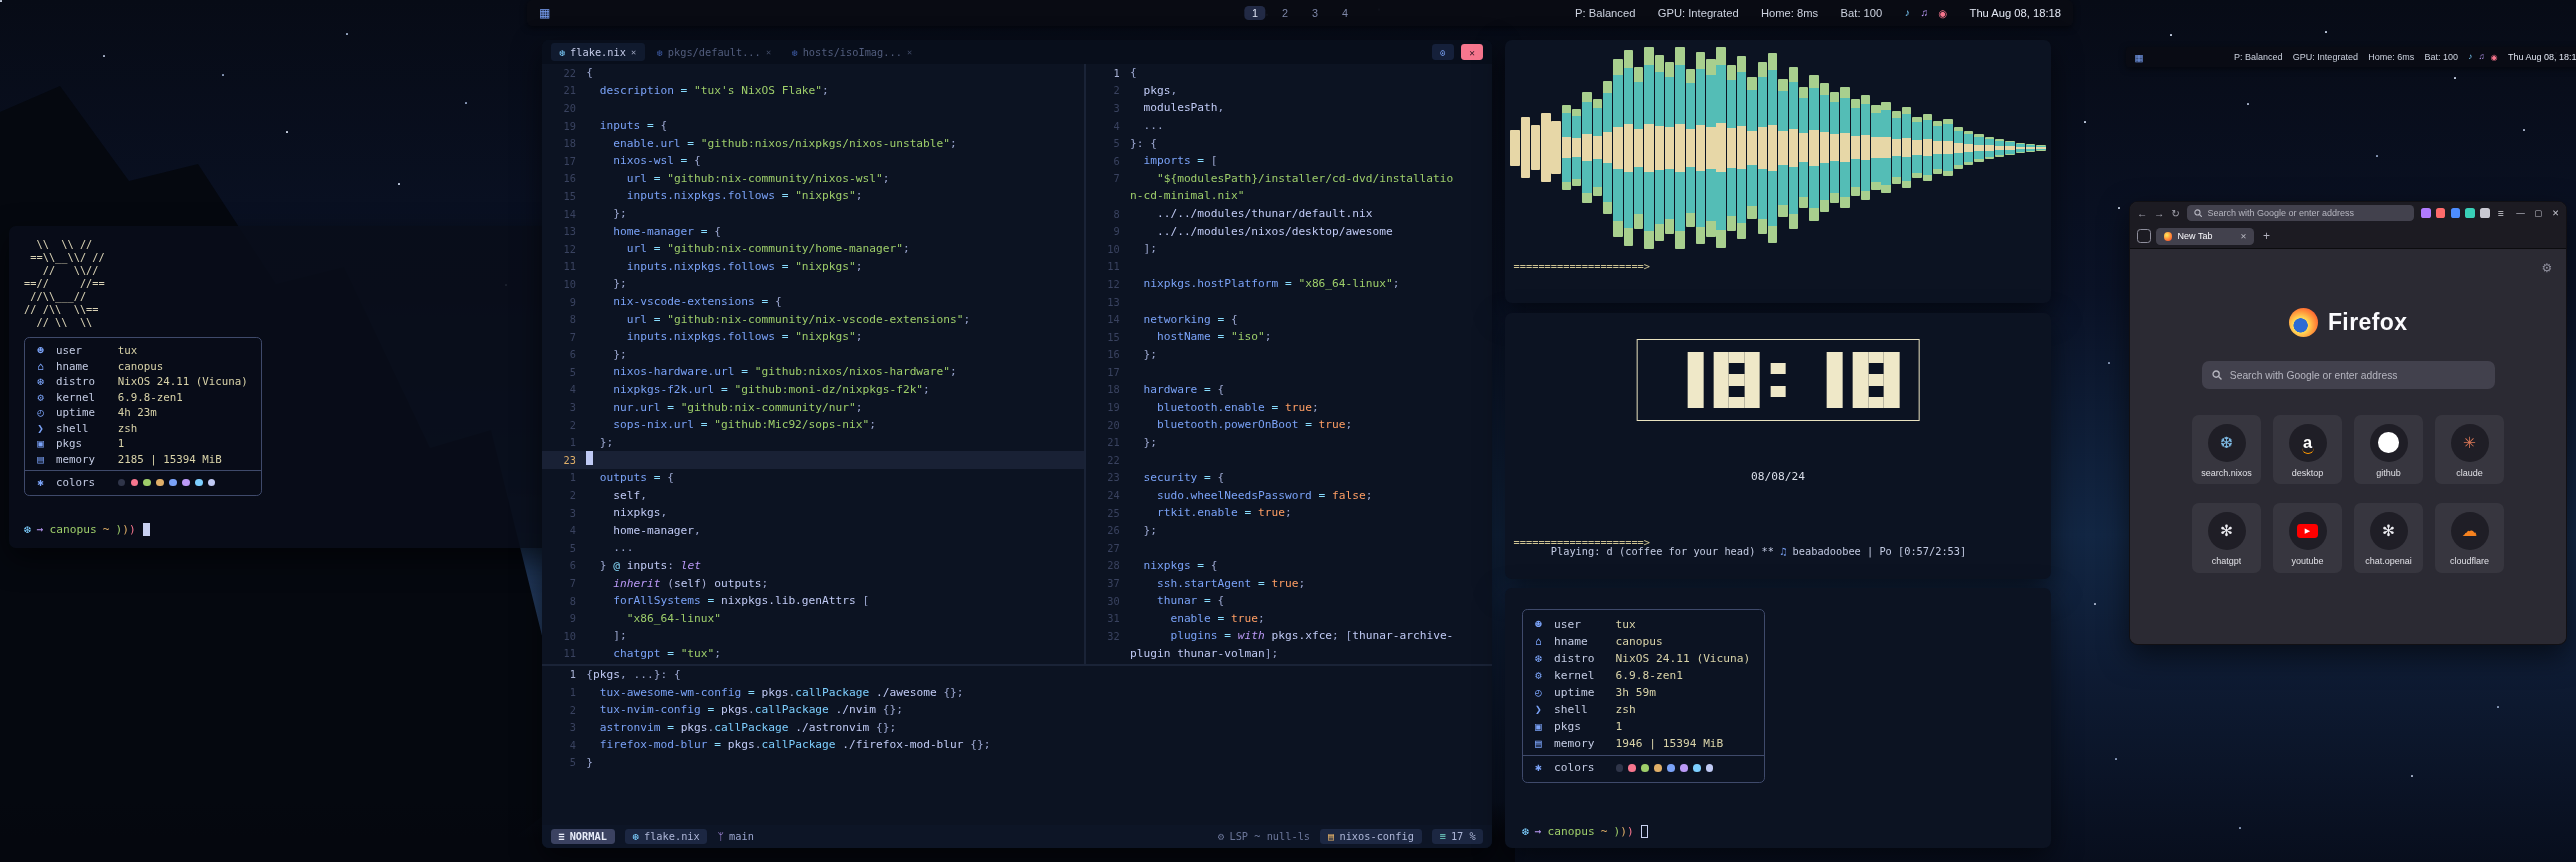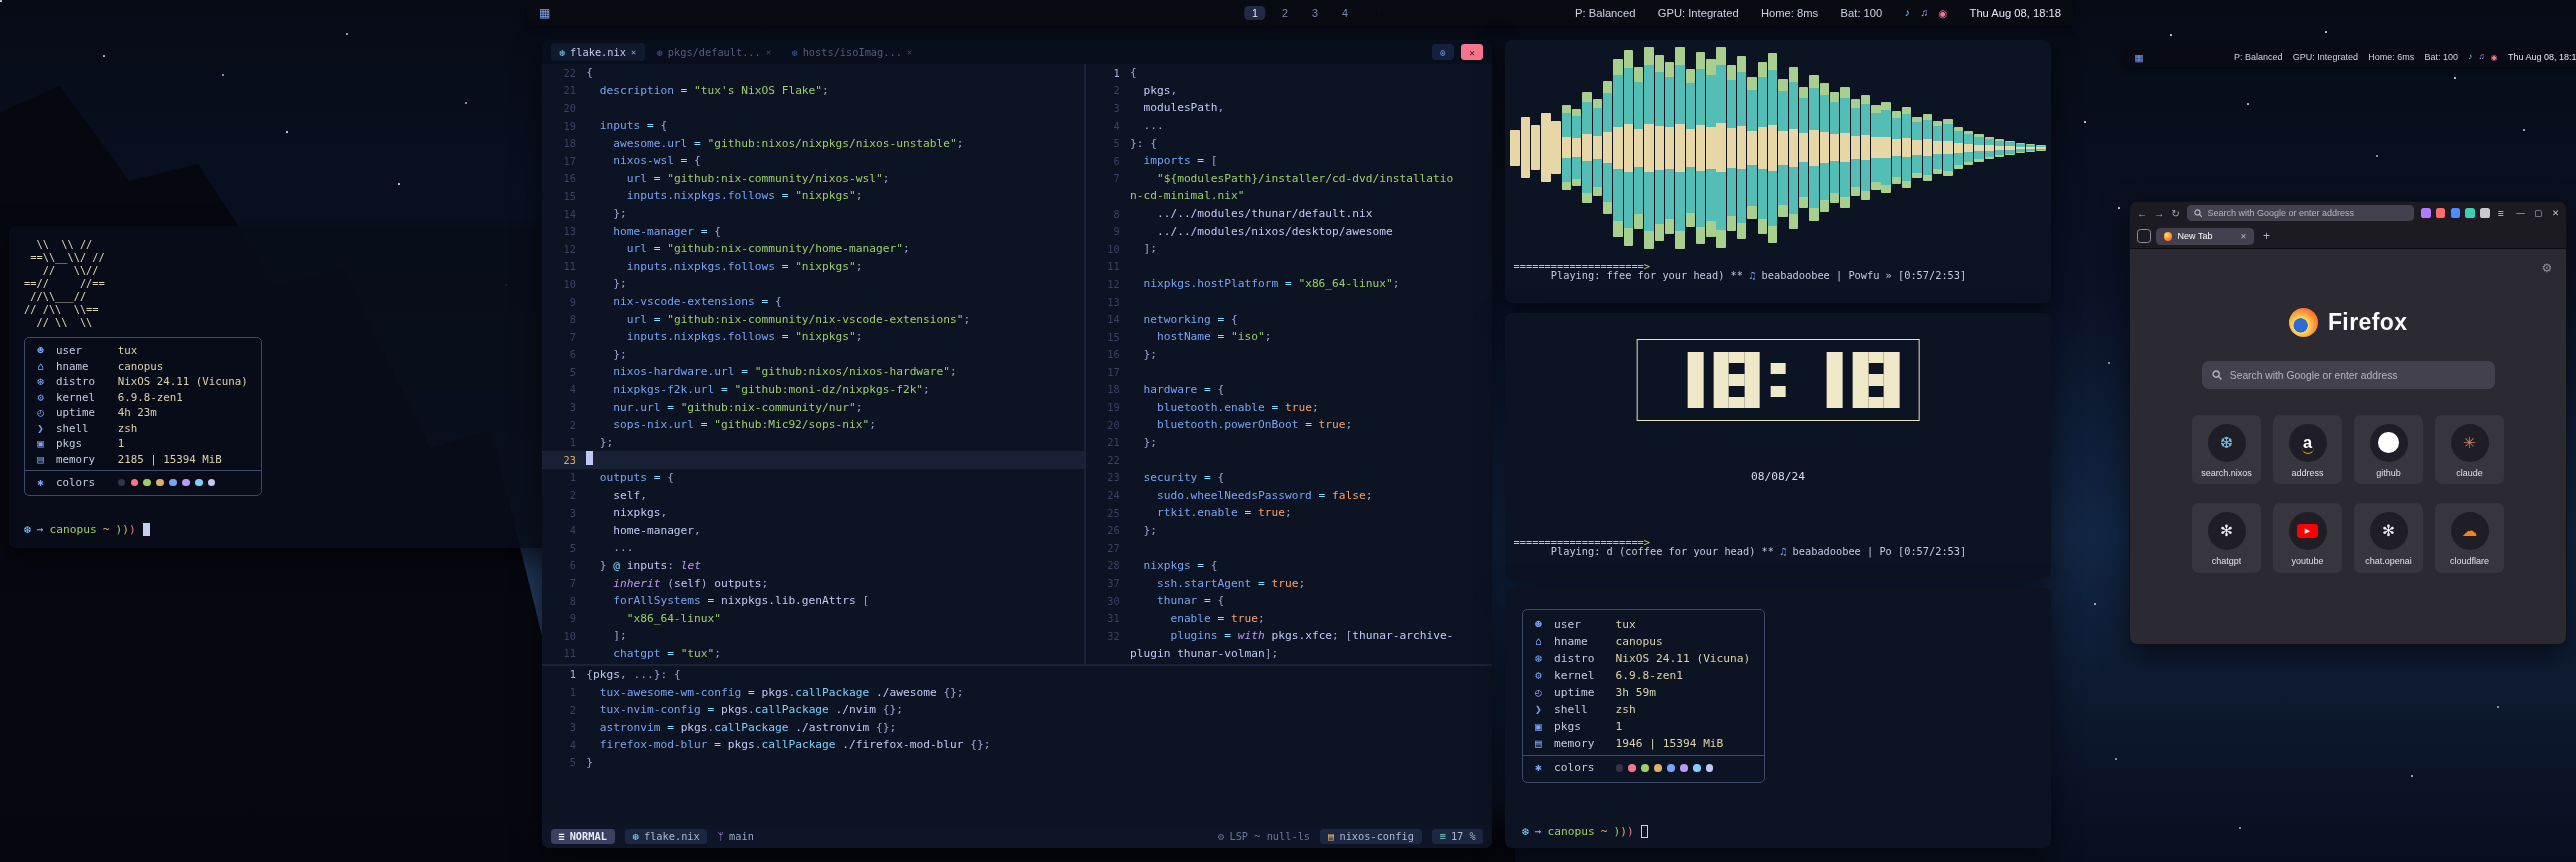--- a/index.html
+++ b/index.html
@@ -294,21 +294,21 @@
         <span class="btn-eye">⊙</span>
         <span class="btn-close">✕</span>
       </span>
     </div>
     <div class="panes">
       <div class="pane" id="pane-left">
           <div class="cl"><span class="ln">22</span><span class="code"><span class="t-p">{</span></span></div>
           <div class="cl"><span class="ln">21</span><span class="code"><span class="t-d">  </span><span class="t-k">description</span><span class="t-o"> = </span><span class="t-s">"tux's NixOS Flake"</span><span class="t-p">;</span></span></div>
           <div class="cl"><span class="ln">20</span><span class="code"></span></div>
           <div class="cl"><span class="ln">19</span><span class="code"><span class="t-d">  </span><span class="t-k">inputs</span><span class="t-o"> = </span><span class="t-p">{</span></span></div>
-          <div class="cl"><span class="ln">18</span><span class="code"><span class="t-d">    </span><span class="t-k">awesome.url</span><span class="t-o"> = </span><span class="t-s">"github:nixos/nixpkgs/nixos-unstable"</span><span class="t-p">;</span></span></div>
+          <div class="cl"><span class="ln">18</span><span class="code"><span class="t-d">    </span><span class="t-k">enable.url</span><span class="t-o"> = </span><span class="t-s">"github:nixos/nixpkgs/nixos-unstable"</span><span class="t-p">;</span></span></div>
           <div class="cl"><span class="ln">17</span><span class="code"><span class="t-d">    </span><span class="t-k">nixos-wsl</span><span class="t-o"> = </span><span class="t-p">{</span></span></div>
           <div class="cl"><span class="ln">16</span><span class="code"><span class="t-d">      </span><span class="t-k">url</span><span class="t-o"> = </span><span class="t-s">"github:nix-community/nixos-wsl"</span><span class="t-p">;</span></span></div>
           <div class="cl"><span class="ln">15</span><span class="code"><span class="t-d">      </span><span class="t-k">inputs.nixpkgs.follows</span><span class="t-o"> = </span><span class="t-s">"nixpkgs"</span><span class="t-p">;</span></span></div>
           <div class="cl"><span class="ln">14</span><span class="code"><span class="t-p">    };</span></span></div>
           <div class="cl"><span class="ln">13</span><span class="code"><span class="t-d">    </span><span class="t-k">home-manager</span><span class="t-o"> = </span><span class="t-p">{</span></span></div>
           <div class="cl"><span class="ln">12</span><span class="code"><span class="t-d">      </span><span class="t-k">url</span><span class="t-o"> = </span><span class="t-s">"github:nix-community/home-manager"</span><span class="t-p">;</span></span></div>
           <div class="cl"><span class="ln">11</span><span class="code"><span class="t-d">      </span><span class="t-k">inputs.nixpkgs.follows</span><span class="t-o"> = </span><span class="t-s">"nixpkgs"</span><span class="t-p">;</span></span></div>
           <div class="cl"><span class="ln">10</span><span class="code"><span class="t-p">    };</span></span></div>
           <div class="cl"><span class="ln">9</span><span class="code"><span class="t-d">    </span><span class="t-k">nix-vscode-extensions</span><span class="t-o"> = </span><span class="t-p">{</span></span></div>
           <div class="cl"><span class="ln">8</span><span class="code"><span class="t-d">      </span><span class="t-k">url</span><span class="t-o"> = </span><span class="t-s">"github:nix-community/nix-vscode-extensions"</span><span class="t-p">;</span></span></div>
@@ -458,23 +458,20 @@
         <div class="vbar" style="height: 34px;"></div>
         <div class="vbar" style="height: 28px;"></div>
         <div class="vbar" style="height: 22.4px;"></div>
         <div class="vbar" style="height: 18px;"></div>
         <div class="vbar" style="height: 13.8px;"></div>
         <div class="vbar" style="height: 10.3px;"></div>
         <div class="vbar" style="height: 7.7px;"></div>
         <div class="vbar" style="height: 6px;"></div>
       </div>
     <div class="progressline">=====================&gt;</div>
-    <div class="nowplaying">
-      <span>Playing: </span><span>ffee for your head) ** </span><span class="np-note">♫</span><span> beabadoobee | Powfu </span><span>» </span><span>[0:57/2:53]</span>
-    </div>
   </div>
 
   <div class="win" id="clockwin">
     <div class="clockbox">
       <div id="clock-digits" style="display:flex;gap:10.3px;">
           <div class="digit" style="grid-template-columns: repeat(3, 15.5px);">
             <span class="cell"></span>
             <span class="cell"></span>
             <span class="cell on"></span>
             <span class="cell"></span>
@@ -667,21 +664,21 @@
             <div class="tcircle">
               <span class="tg" style="color: rgb(126, 186, 228);">❆</span>
             </div>
             <div class="tlabel">search.nixos</div>
           </div>
           <div class="tile">
             <div class="tcircle">
               <span class="amz" style="color: rgb(255, 255, 255);">a</span>
               <span class="smile"></span>
             </div>
-            <div class="tlabel">address</div>
+            <div class="tlabel">desktop</div>
           </div>
           <div class="tile">
             <div class="tcircle">
               <span class="gh"></span>
             </div>
             <div class="tlabel">github</div>
           </div>
           <div class="tile">
             <div class="tcircle">
               <span class="tg" style="color: rgb(217, 119, 87);">✳</span>

